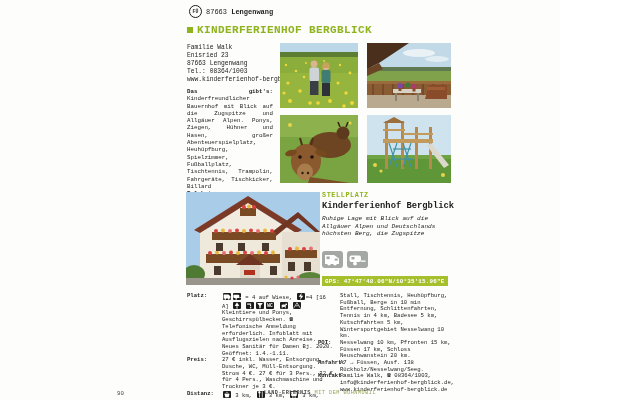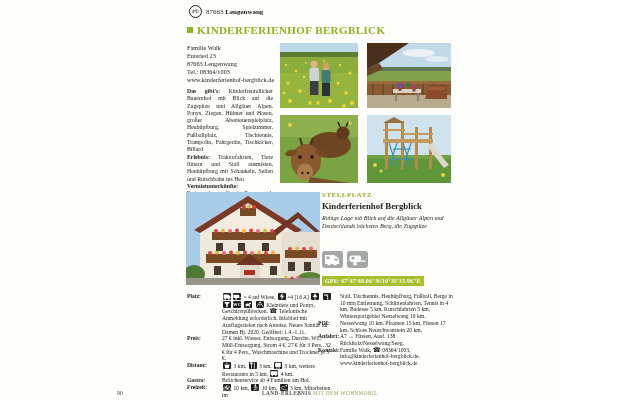--- a/index.html
+++ b/index.html
@@ -1,18 +1,18 @@
 <!DOCTYPE html>
 <html lang="de"><head>
 <meta charset="utf-8">
 <style>
   *{margin:0;padding:0;box-sizing:border-box;}
   html,body{background:#ffffff;}
   .page{position:relative;width:560px;height:400px;background:#fdfdfc;overflow:hidden;
-        font-family:Liberation Serif, serif;color:#1d1d1b;}
+        font-family:Liberation Mono, monospace;color:#1d1d1b;}
 
   
   .topline{position:absolute;left:189px;top:5px;display:flex;align-items:center;gap:4px;font-size:7px;}
   .region-badge{width:13px;height:13px;border:1.2px solid #1d1d1b;border-radius:50%;
         display:flex;align-items:center;justify-content:center;font-size:4.8px;font-weight:bold;}
   .title-row{position:absolute;left:187px;top:24px;display:flex;align-items:center;gap:4px;}
   .title-bullet{width:6px;height:6px;background:#8fb31c;display:inline-block;}
   .entry-title{font-size:11px;font-weight:bold;color:#8fb31c;letter-spacing:.4px;white-space:nowrap;}
 
   

